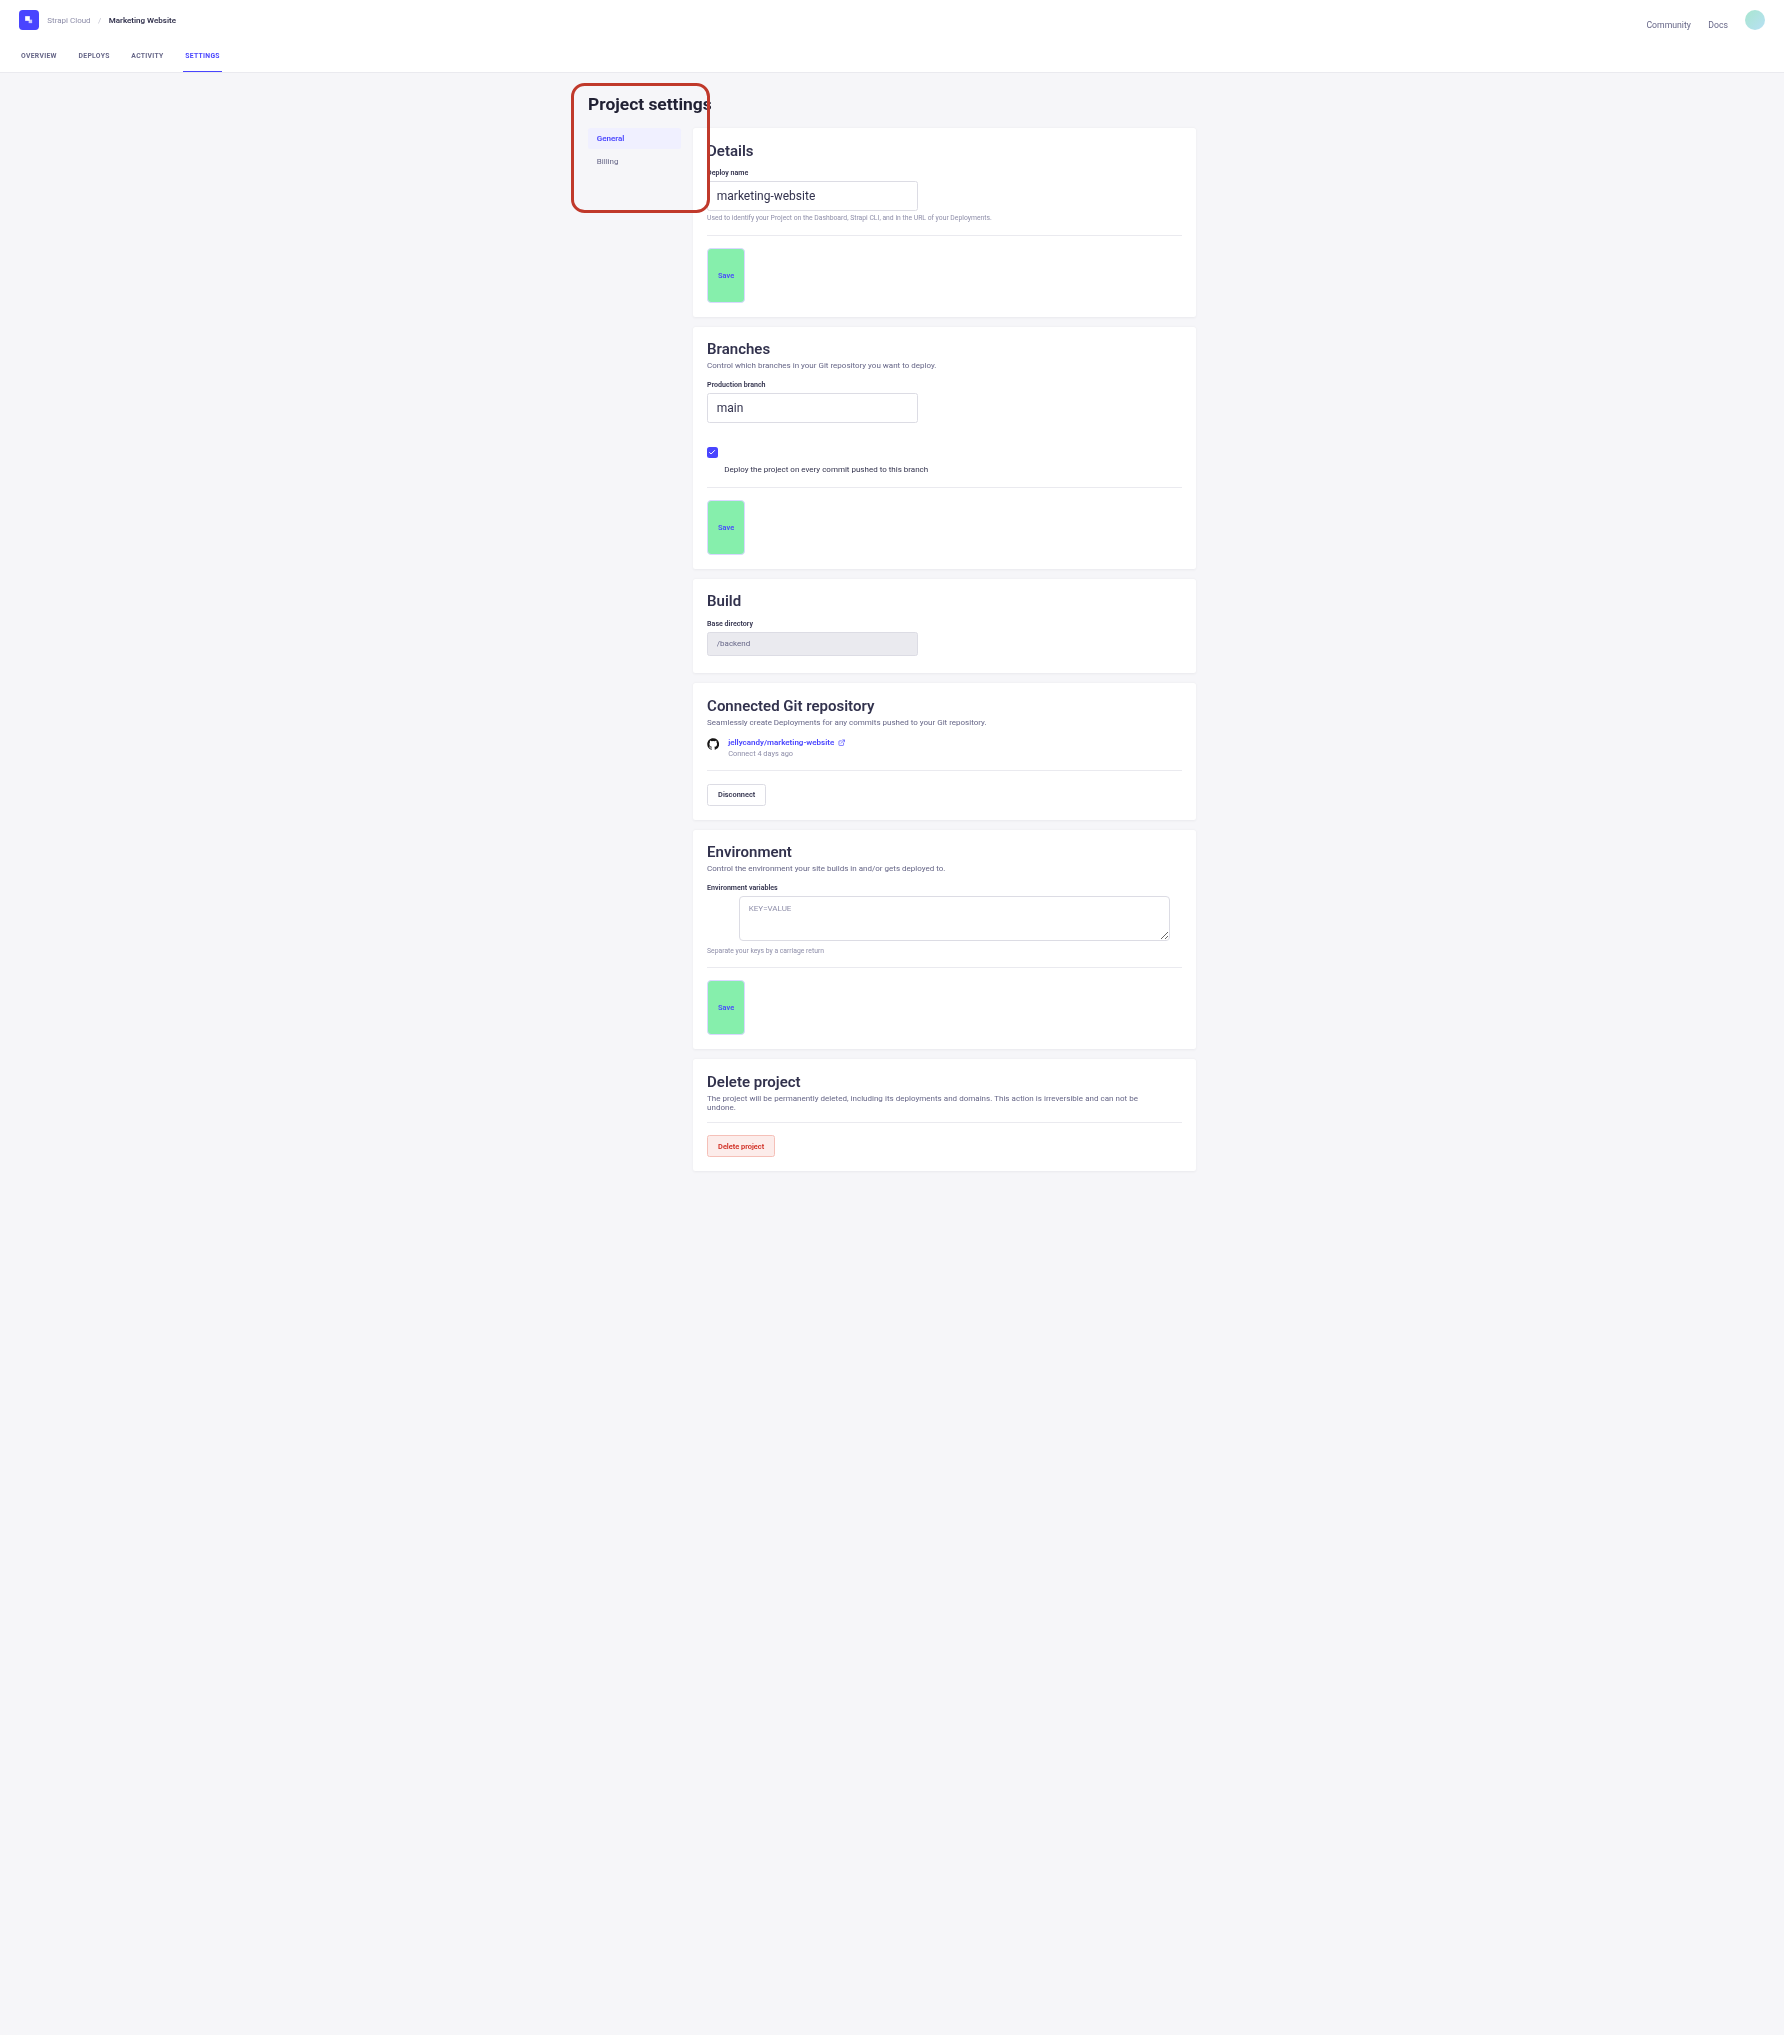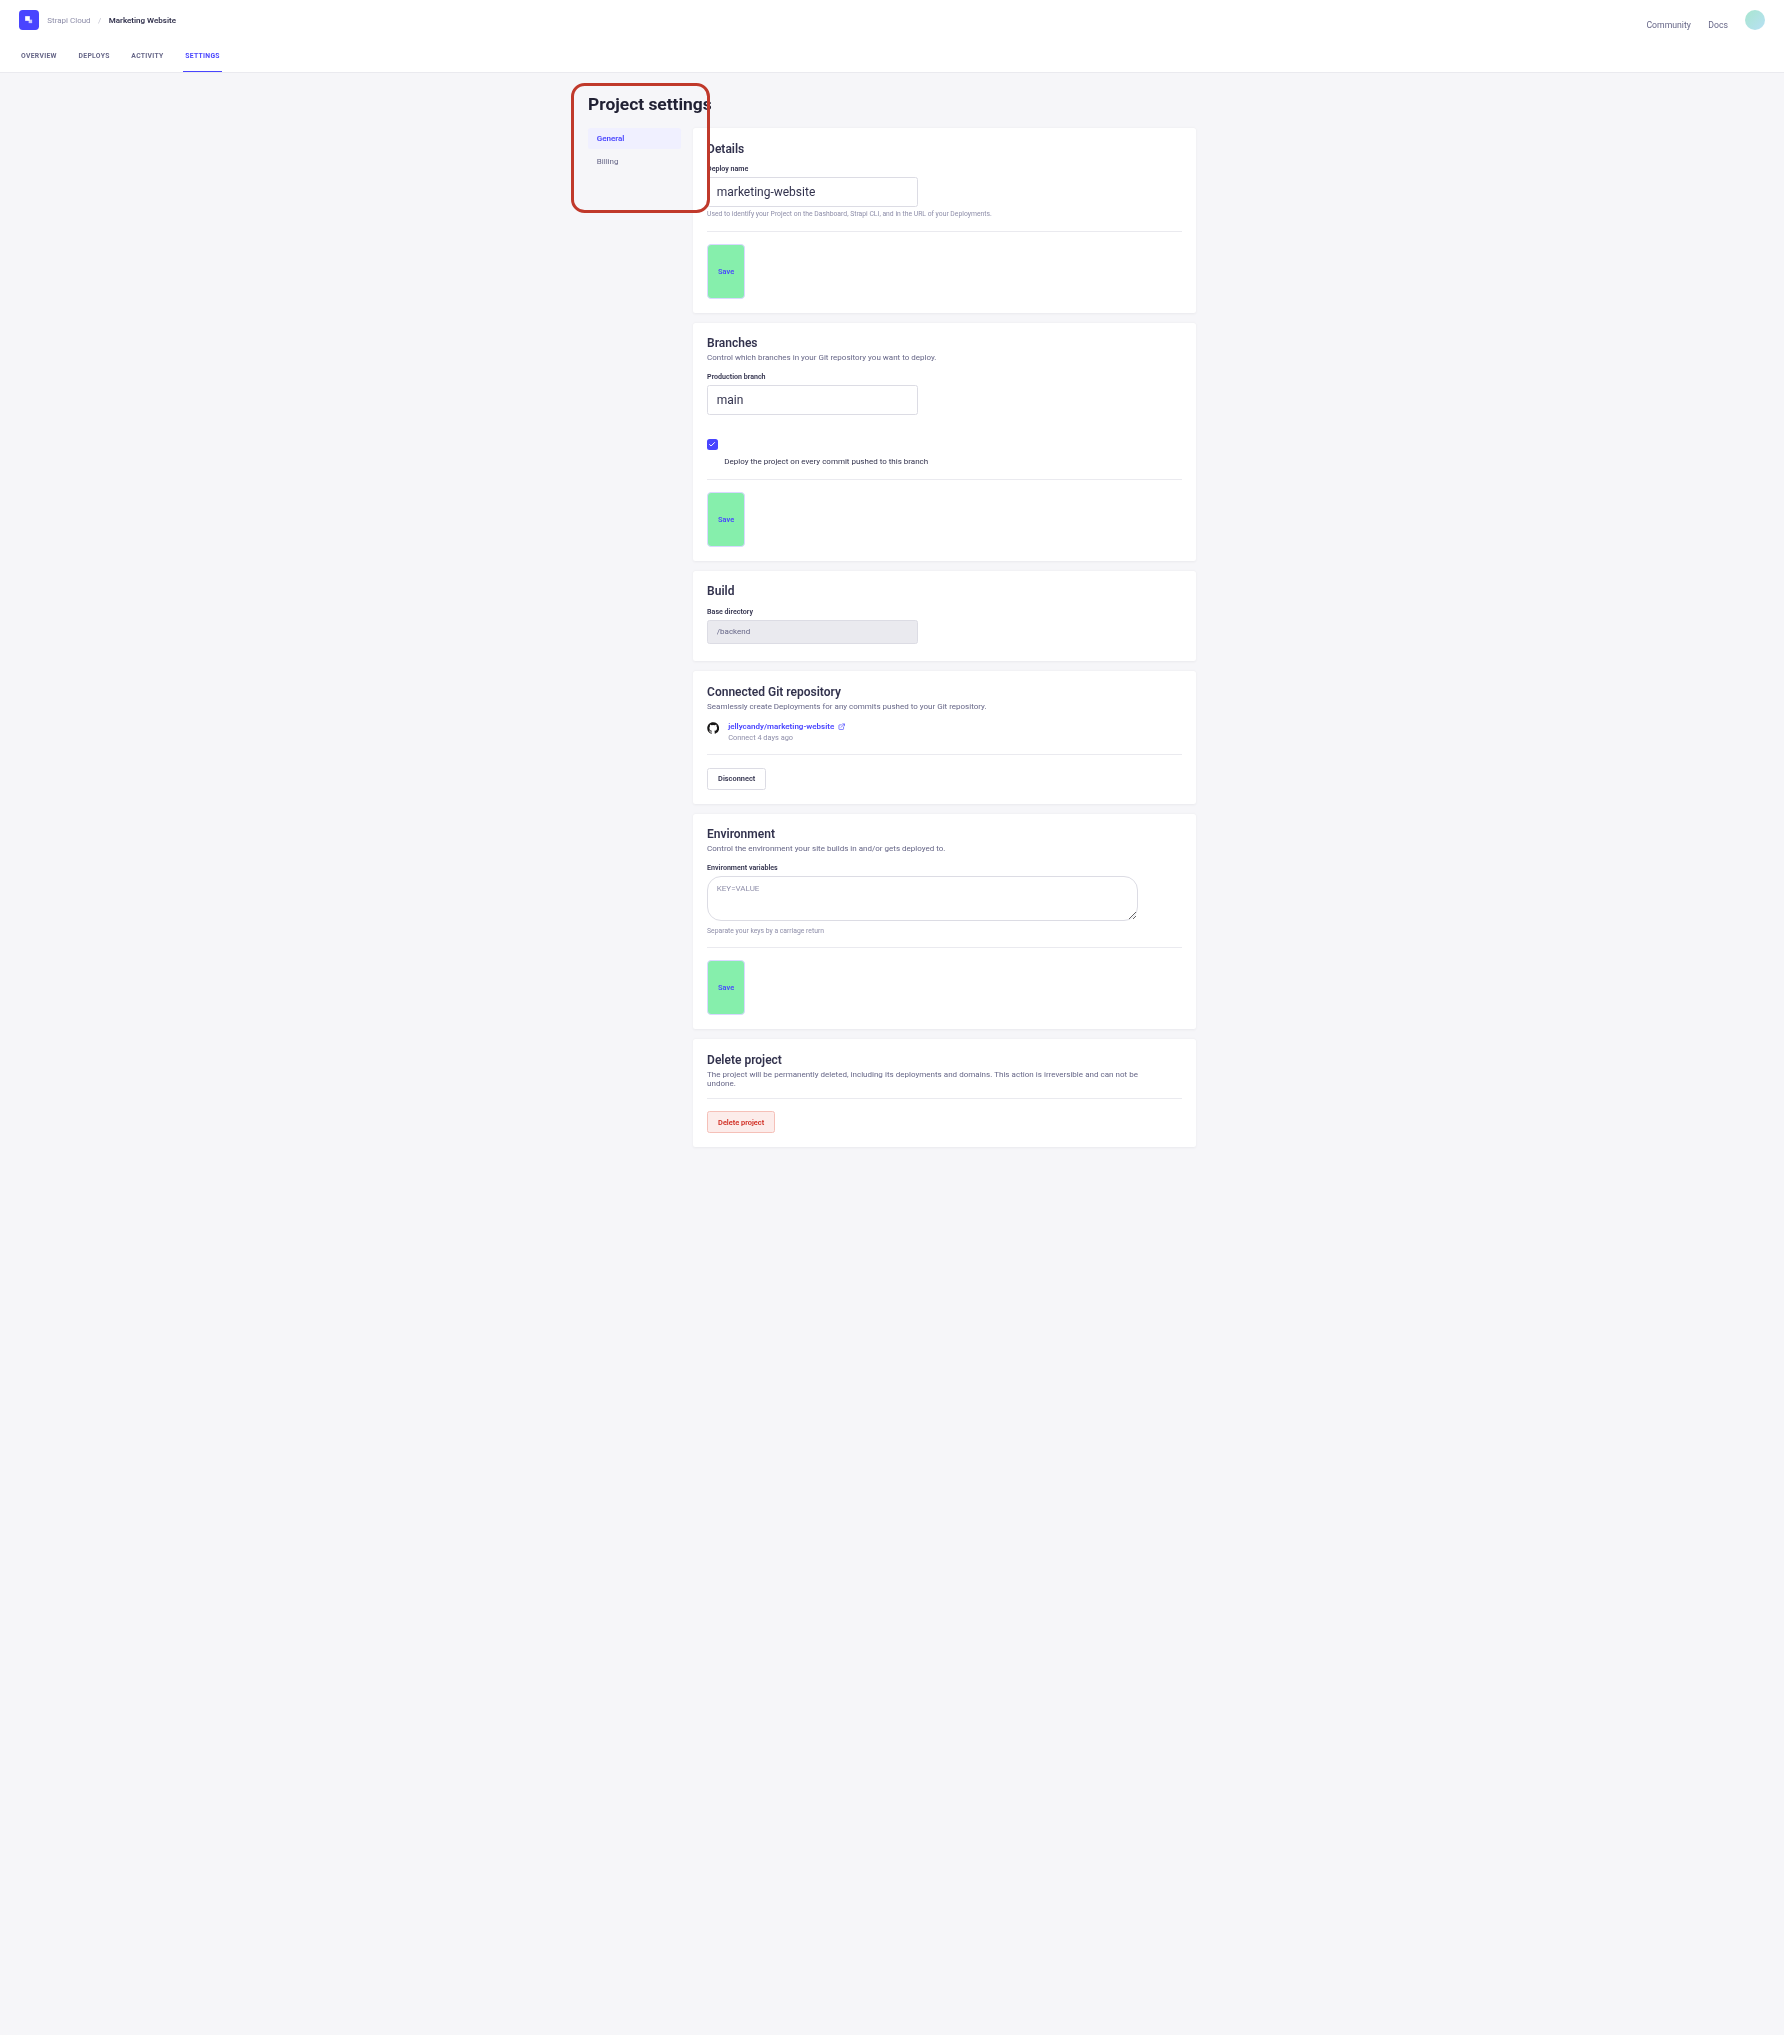--- a/index.html
+++ b/index.html
@@ -119,21 +119,21 @@
       flex: 1;
     }
     .card {
       background: #fff;
       border-radius: 2.5px;
       padding: 13.6px;
       margin-bottom: 10px;
       box-shadow: 0 0.6px 2.5px rgba(33, 33, 52, 0.06);
     }
     .section-title {
-      font-size: 12px;
+      font-size: 15px;
       font-weight: 600;
       color: #32324D;
       margin-bottom: 3.1px;
     }
     .section-desc {
       font-size: 8px;
       color: #666687;
       margin-bottom: 10px;
     }
     .section-desc-justify {
@@ -170,24 +170,25 @@
       color: #666687;
       background: #EAEAEF;
       font-family: inherit;
     }
     .textarea {
       width: 431px;
       height: 45px;
       padding: 6.8px 8.7px;
       font-size: 8px;
       border: 0.6px solid #DCDCE4;
-      border-radius: 14px;
+      border-radius: 4px;
       color: #32324D;
       font-family: inherit;
       resize: both;
+      margin-left: 32px;
     }
     .textarea::placeholder { color: #8E8EA9; }
     .helper-text {
       font-size: 6.8px;
       color: #8E8EA9;
       margin-top: 3.7px;
     }
     .checkbox-row {
       display: flex;
       align-items: center;

